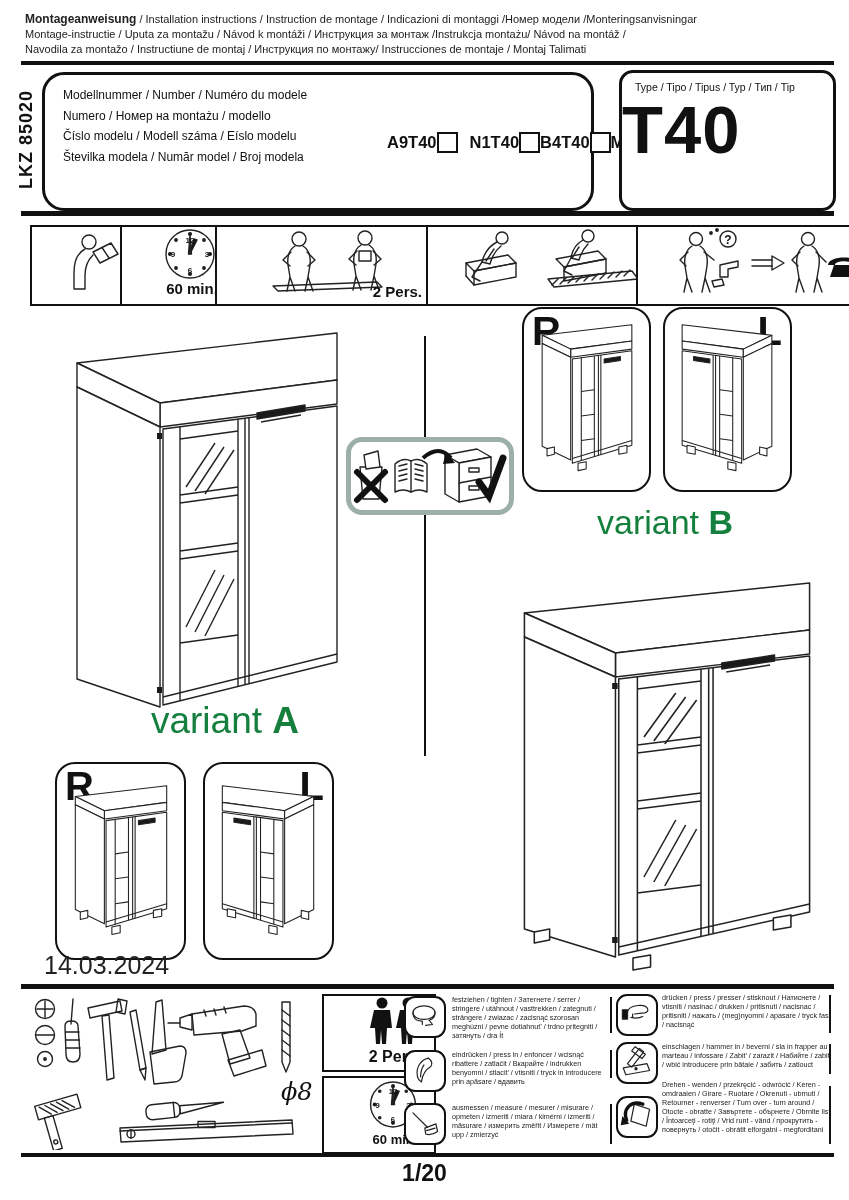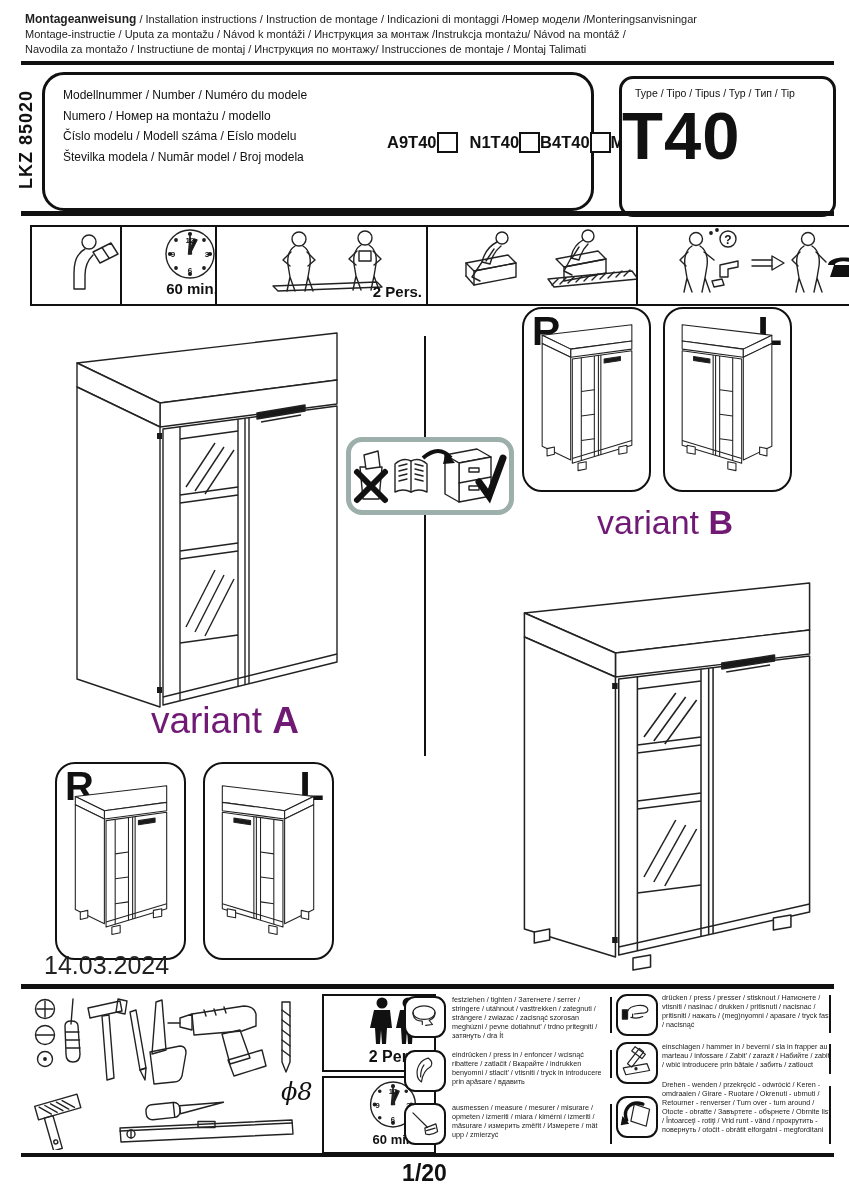--- a/index.html
+++ b/index.html
@@ -8,21 +8,21 @@
   .abs{position:absolute;}
   .hr{position:absolute;left:21px;right:15px;background:#111;}
   .hdr{font-size:11px;line-height:15px;color:#222;letter-spacing:0;}
   .hdr b{font-size:12px;}
   .rbox{position:absolute;border:3px solid #111;border-radius:22px;background:#fff;}
   .sq{width:17px;height:17px;border:2.2px solid #111;background:#fff;}
   .ibx{position:absolute;border:2.5px solid #111;background:#fff;padding-left:32px;}
   .mono-lines{font-size:12px;line-height:20.5px;}
   .code{font-weight:bold;font-size:16.5px;}
   .rl-letter{font-weight:bold;font-size:40px;line-height:1;}
-  .variant{font-size:37px;color:#701a75;}
+  .variant{font-size:37px;color:#15803d;}
   .variant b{font-weight:bold;}
   .legend-text{font-size:7.2px;line-height:9px;color:#222;}
   .licon{position:absolute;width:38px;height:38px;border:2.2px solid #111;border-radius:11px;background:#fff;}
   svg{display:block;}
   .lw{stroke:#222;fill:none;stroke-width:1.4;stroke-linejoin:round;stroke-linecap:round;}
   .vsep{position:absolute;width:2px;background:#111;}
 </style>
 </head>
 <body>
 
@@ -121,21 +121,21 @@
             <span class="sq"></span>
           </div>
         <div style="display:flex;align-items:center;justify-content:space-between;">
           <span class="code">K6T40</span>
             <span class="sq"></span>
           </div>
       </div>
     </div>
   </div>
 
-  <div class="rbox" style="left:619px;top:70px;width:211px;height:135px;border-radius:14px;margin-top:6px;">
+  <div class="rbox" style="left:619px;top:70px;width:211px;height:135px;border-radius:14px;">
     <div style="font-size:10.5px;padding:8px 0 0 13px;">Type / Tipo / Tipus / Typ / Тип  / Tip</div>
     <div style="font-size:67px;font-weight:bold;text-align:left;margin-top:-2px;letter-spacing:1px;">T40</div>
   </div>
 
   <div class="hr" style="top:211px;height:5px;"></div>
 
   <div class="ibx" style="left:30px;top:225px;width:71px;height:77px;">
     <svg viewBox="0 0 66 72" width="66" height="72">
       <g class="lw">
         <circle cx="25" cy="15" r="7"></circle>

